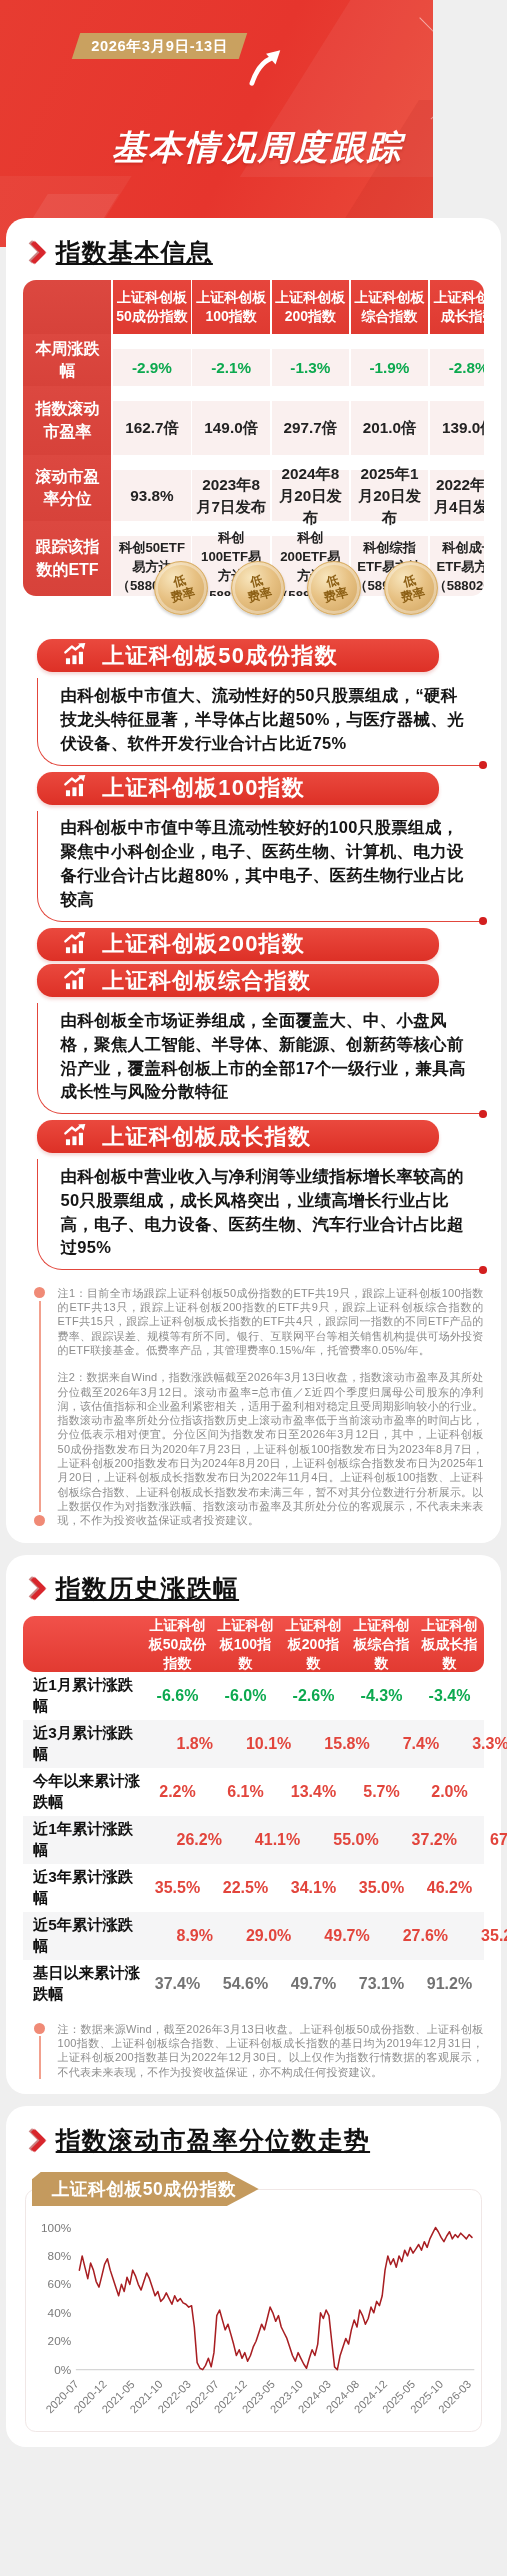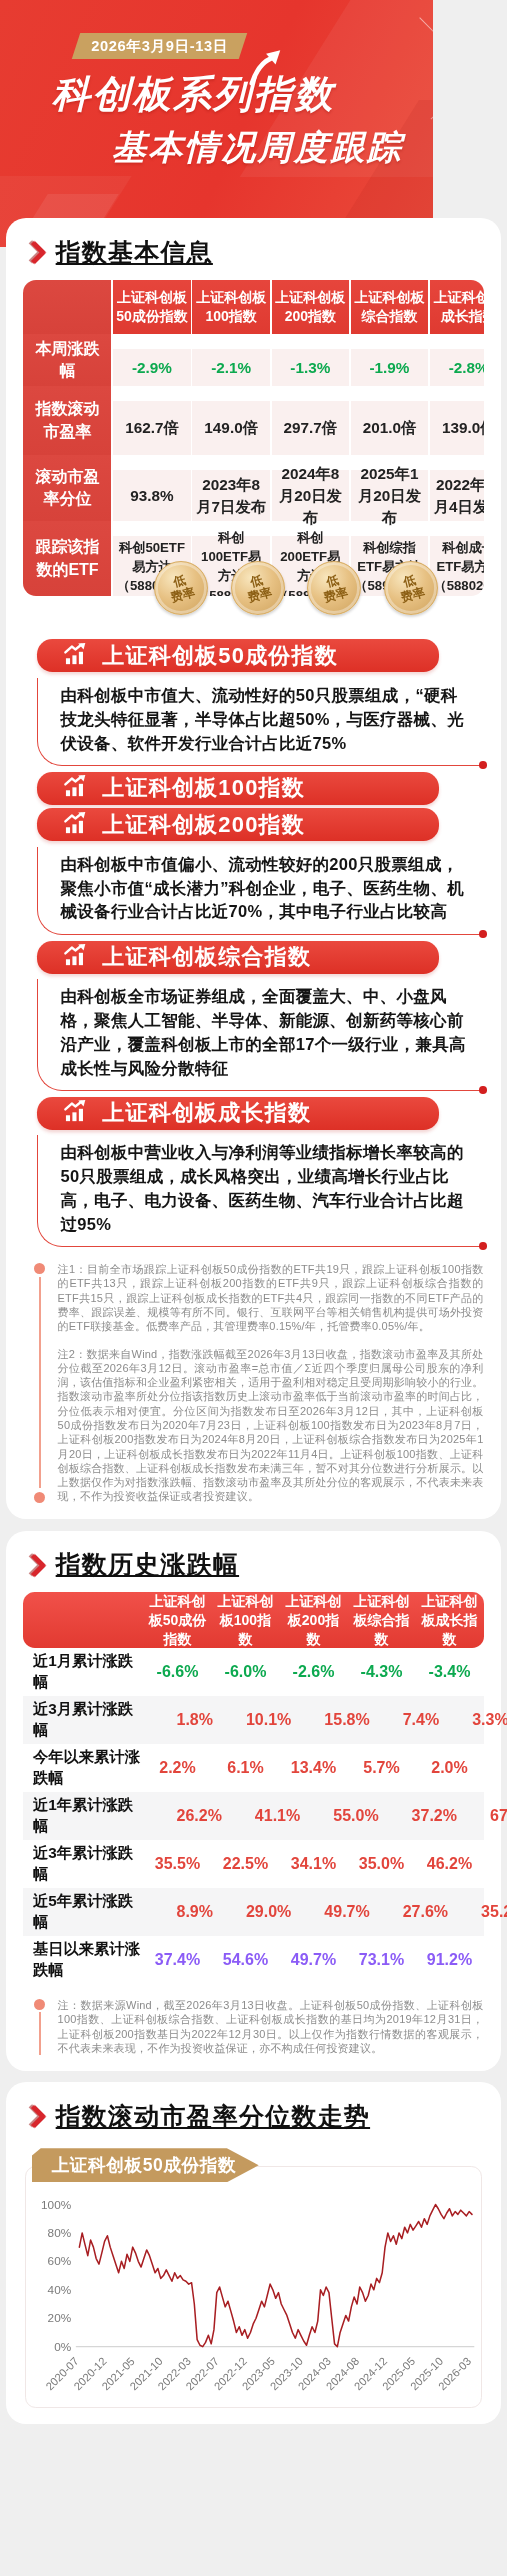--- a/index.html
+++ b/index.html
@@ -74,21 +74,21 @@
   .note-text + .note-text{margin-top:13px;}
   
   .t2{margin-top:4.7px;}
   .t2-head{display:grid;grid-template-columns:120px repeat(5,1fr);background:linear-gradient(180deg,#f1514a,#e23a31);
     border-radius:11.8px;height:56px;align-items:center;}
   .t2-head .hc{color:#fff;font-weight:bold;font-size:14px;text-align:center;line-height:1.35;padding:0 3.5px;}
   .t2-row{display:grid;grid-template-columns:120px repeat(5,1fr);height:48px;align-items:center;}
   .t2-row.alt{background:#f5f5f6;gap:33px;}
   .t2-row .lc{font-size:15.3px;font-weight:bold;color:#111;padding-left:9.4px;}
   .t2-row .vc{text-align:center;font-size:16px;font-weight:bold;}
-  .vc.green{color:#0ca94f;} .vc.red{color:#e2453c;} .vc.dark{color:#8b5cf6;}
+  .vc.green{color:#0ca94f;} .vc.red{color:#e2453c;} .vc.dark{color:#737373;}
   .note-single{position:relative;margin:14px 0 0 10.6px;padding-left:23.5px;}
   .note-single::before{content:"";position:absolute;left:5.3px;top:14px;bottom:0;width:1.2px;background:#f2a08d;}
   .note-single .pin-top{position:absolute;left:0;top:1.2px;width:11px;height:11px;border-radius:50%;background:#f08a76;}
   
   .gold-badge{position:relative;z-index:2;margin:9.4px 0 0 8.2px;width:207px;height:34px;background:#c49a5e;
     clip-path:polygon(0 22%,4% 0,86% 0,100% 50%,86% 100%,0 100%);
     display:flex;align-items:center;padding-left:20px;color:#fff;font-weight:bold;font-size:17.6px;letter-spacing:0.6px;}
   .chart-box{position:relative;margin:-16.5px 1.2px 0 1.2px;border:0.6px solid #f0e7e6;border-radius:10.6px;
     padding:28px 8.2px 3.5px 4.7px;background:#fff;}
   .tick{fill:#7a7a7a;font-size:20px;font-family:"Liberation Sans","DejaVu Sans",sans-serif;}
@@ -100,21 +100,20 @@
 <div class="hero">
   <div class="shape sh1"></div>
   <div class="shape sh2"></div>
   <div class="shape sh3"></div>
   <div class="shape sh4"></div>
   <div class="shape lineA"></div>
   <div class="shape lineB"></div>
   <div class="date-badge">
       <span>2026年3月9日-13日</span>
     </div>
-  <div class="hero-title">科创板系列指数</div>
   <div class="hero-title2">基本情况周度跟踪</div>
   <svg class="title-arrow" width="39" height="38" viewBox="0 0 66 64">
     <path d="M10 58 C 18 34, 28 22, 42 16" stroke="#fff" stroke-width="8" fill="none" stroke-linecap="round"></path>
     <polygon points="34,8 58,2 50,26" fill="#fff"></polygon>
   </svg>
 </div>
 
 <div class="card card-a">
   <div class="sec-head">
     <span class="chev"></span>
@@ -188,33 +187,33 @@
         <div class="idx-pill">
           <span><svg width="23.5" height="23.5" viewBox="0 0 40 40">
               <rect x="5" y="26" width="7" height="10" fill="#fff"></rect>
               <rect x="16" y="21" width="7" height="15" fill="#fff"></rect>
               <rect x="27" y="15" width="7" height="21" fill="#fff"></rect>
               <path d="M4 16 L15 6 L21 11 L31 3" stroke="#fff" stroke-width="4" fill="none" stroke-linecap="round" stroke-linejoin="round"></path>
               <polygon points="26,1 38,0 35,11" fill="#fff"></polygon>
             </svg></span>
           <span class="ptitle">上证科创板100指数</span>
         </div>
+        <div class="idx-desc">由科创板中市值中等且流动性较好的100只股票组成，聚焦中小科创企业，电子、医药生物、计算机、电力设备行业合计占比超80%，其中电子、医药生物行业占比较高<span class="dot"></span></div>
       </div>
       <div class="idx-item">
         <div class="idx-pill">
           <span><svg width="23.5" height="23.5" viewBox="0 0 40 40">
               <rect x="5" y="26" width="7" height="10" fill="#fff"></rect>
               <rect x="16" y="21" width="7" height="15" fill="#fff"></rect>
               <rect x="27" y="15" width="7" height="21" fill="#fff"></rect>
               <path d="M4 16 L15 6 L21 11 L31 3" stroke="#fff" stroke-width="4" fill="none" stroke-linecap="round" stroke-linejoin="round"></path>
               <polygon points="26,1 38,0 35,11" fill="#fff"></polygon>
             </svg></span>
           <span class="ptitle">上证科创板200指数</span>
         </div>
-        <div class="idx-desc">由科创板中市值偏小、流动性较好的200只股票组成，聚焦小市值“成长潜力”科创企业，电子、医药生物、机械设备行业合计占比近70%，其中电子行业占比较高<span class="dot"></span></div>
       </div>
       <div class="idx-item">
         <div class="idx-pill">
           <span><svg width="23.5" height="23.5" viewBox="0 0 40 40">
               <rect x="5" y="26" width="7" height="10" fill="#fff"></rect>
               <rect x="16" y="21" width="7" height="15" fill="#fff"></rect>
               <rect x="27" y="15" width="7" height="21" fill="#fff"></rect>
               <path d="M4 16 L15 6 L21 11 L31 3" stroke="#fff" stroke-width="4" fill="none" stroke-linecap="round" stroke-linejoin="round"></path>
               <polygon points="26,1 38,0 35,11" fill="#fff"></polygon>
             </svg></span>

